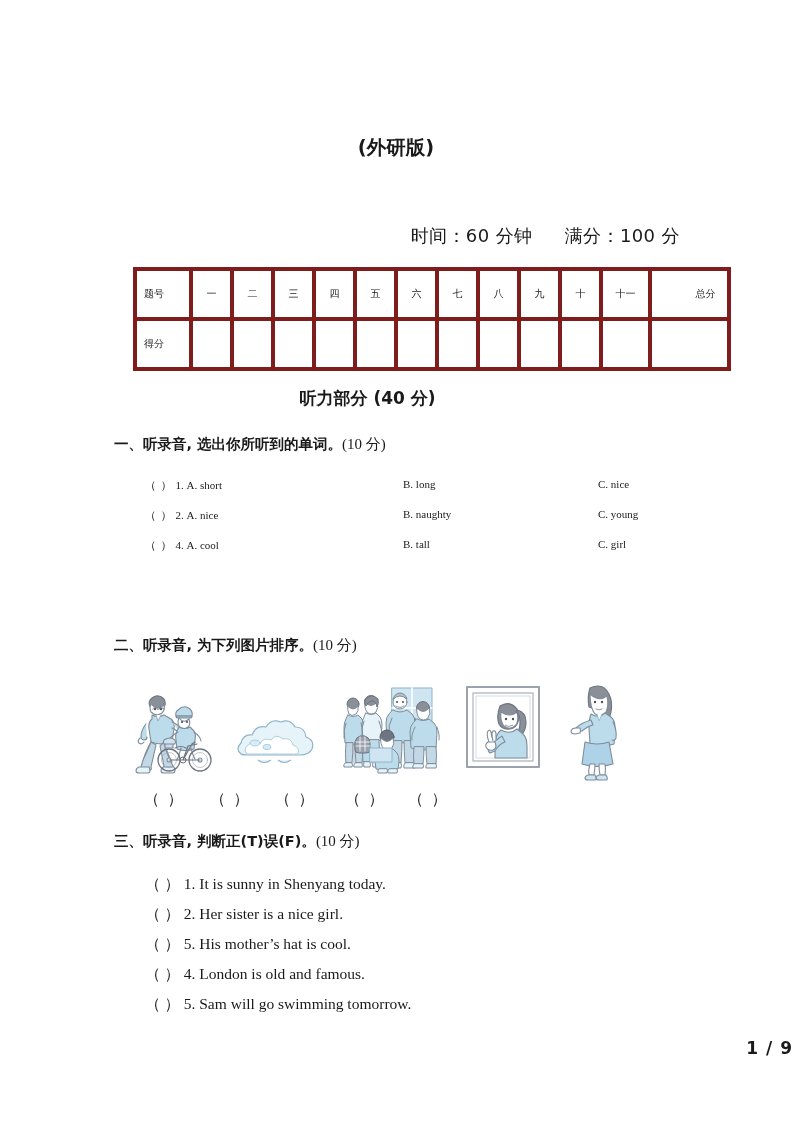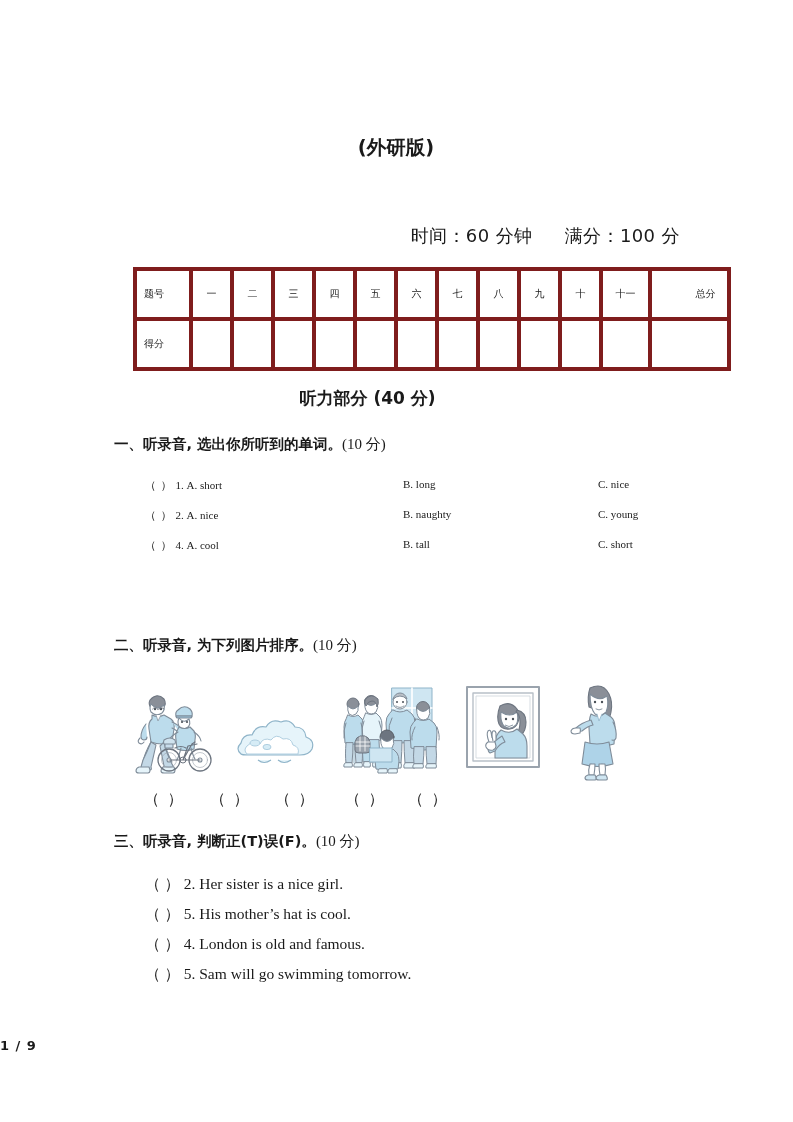--- a/index.html
+++ b/index.html
@@ -169,24 +169,24 @@
     font-size: 15.5px;
     white-space: nowrap;
   }
 
   
   .footer {
     position: absolute;
     left: 0;
     top: 1038px;
     width: 793px;
-    text-align: left;
+    text-align: right;
     font-family: "DejaVu Sans", "Liberation Sans", sans-serif;
     font-weight: bold;
-    font-size: 13px;
+    font-size: 17px;
     letter-spacing: 1px;
   }
 
   svg { display: block; overflow: visible; }
 </style>
 </head>
 <body>
 
 <div class="page">
 
@@ -248,21 +248,21 @@
       <span class="optC">C. nice</span>
     </div>
     <div class="choice-row">
       <span class="optA"><span class="brk">（  ）</span> <span>2.</span> <span>A. nice</span></span>
       <span class="optB">B. naughty</span>
       <span class="optC">C. young</span>
     </div>
     <div class="choice-row">
       <span class="optA"><span class="brk">（  ）</span> <span>4.</span> <span>A. cool</span></span>
       <span class="optB">B. tall</span>
-      <span class="optC">C. short</span>
+      <span class="optC">C. girl</span>
     </div>
   </div>
 
   <div class="sec-head" id="sec2-head">
     <span>二、听录音, 为下列图片排序。</span><span class="pts">(10 分)</span>
   </div>
 
   <div class="pics">
 
     <div class="pic" style="left:120px; bottom:0;">
@@ -459,20 +459,24 @@
     <span class="paren" style="left:408px;">（  ）</span>
   </div>
 
   <div class="sec-head" id="sec3-head">
     <span>三、听录音, 判断正(T)误(F)。</span><span class="pts">(10 分)</span>
   </div>
 
   <div class="tf-list">
     <div class="tf-row">
       <span class="brk">（  ）</span>
+      <span>1. It is sunny in Shenyang today.</span>
+    </div>
+    <div class="tf-row">
+      <span class="brk">（  ）</span>
       <span>2. Her sister is a nice girl.</span>
     </div>
     <div class="tf-row">
       <span class="brk">（  ）</span>
       <span>5. His mother’s hat is cool.</span>
     </div>
     <div class="tf-row">
       <span class="brk">（  ）</span>
       <span>4. London is old and famous.</span>
     </div>

